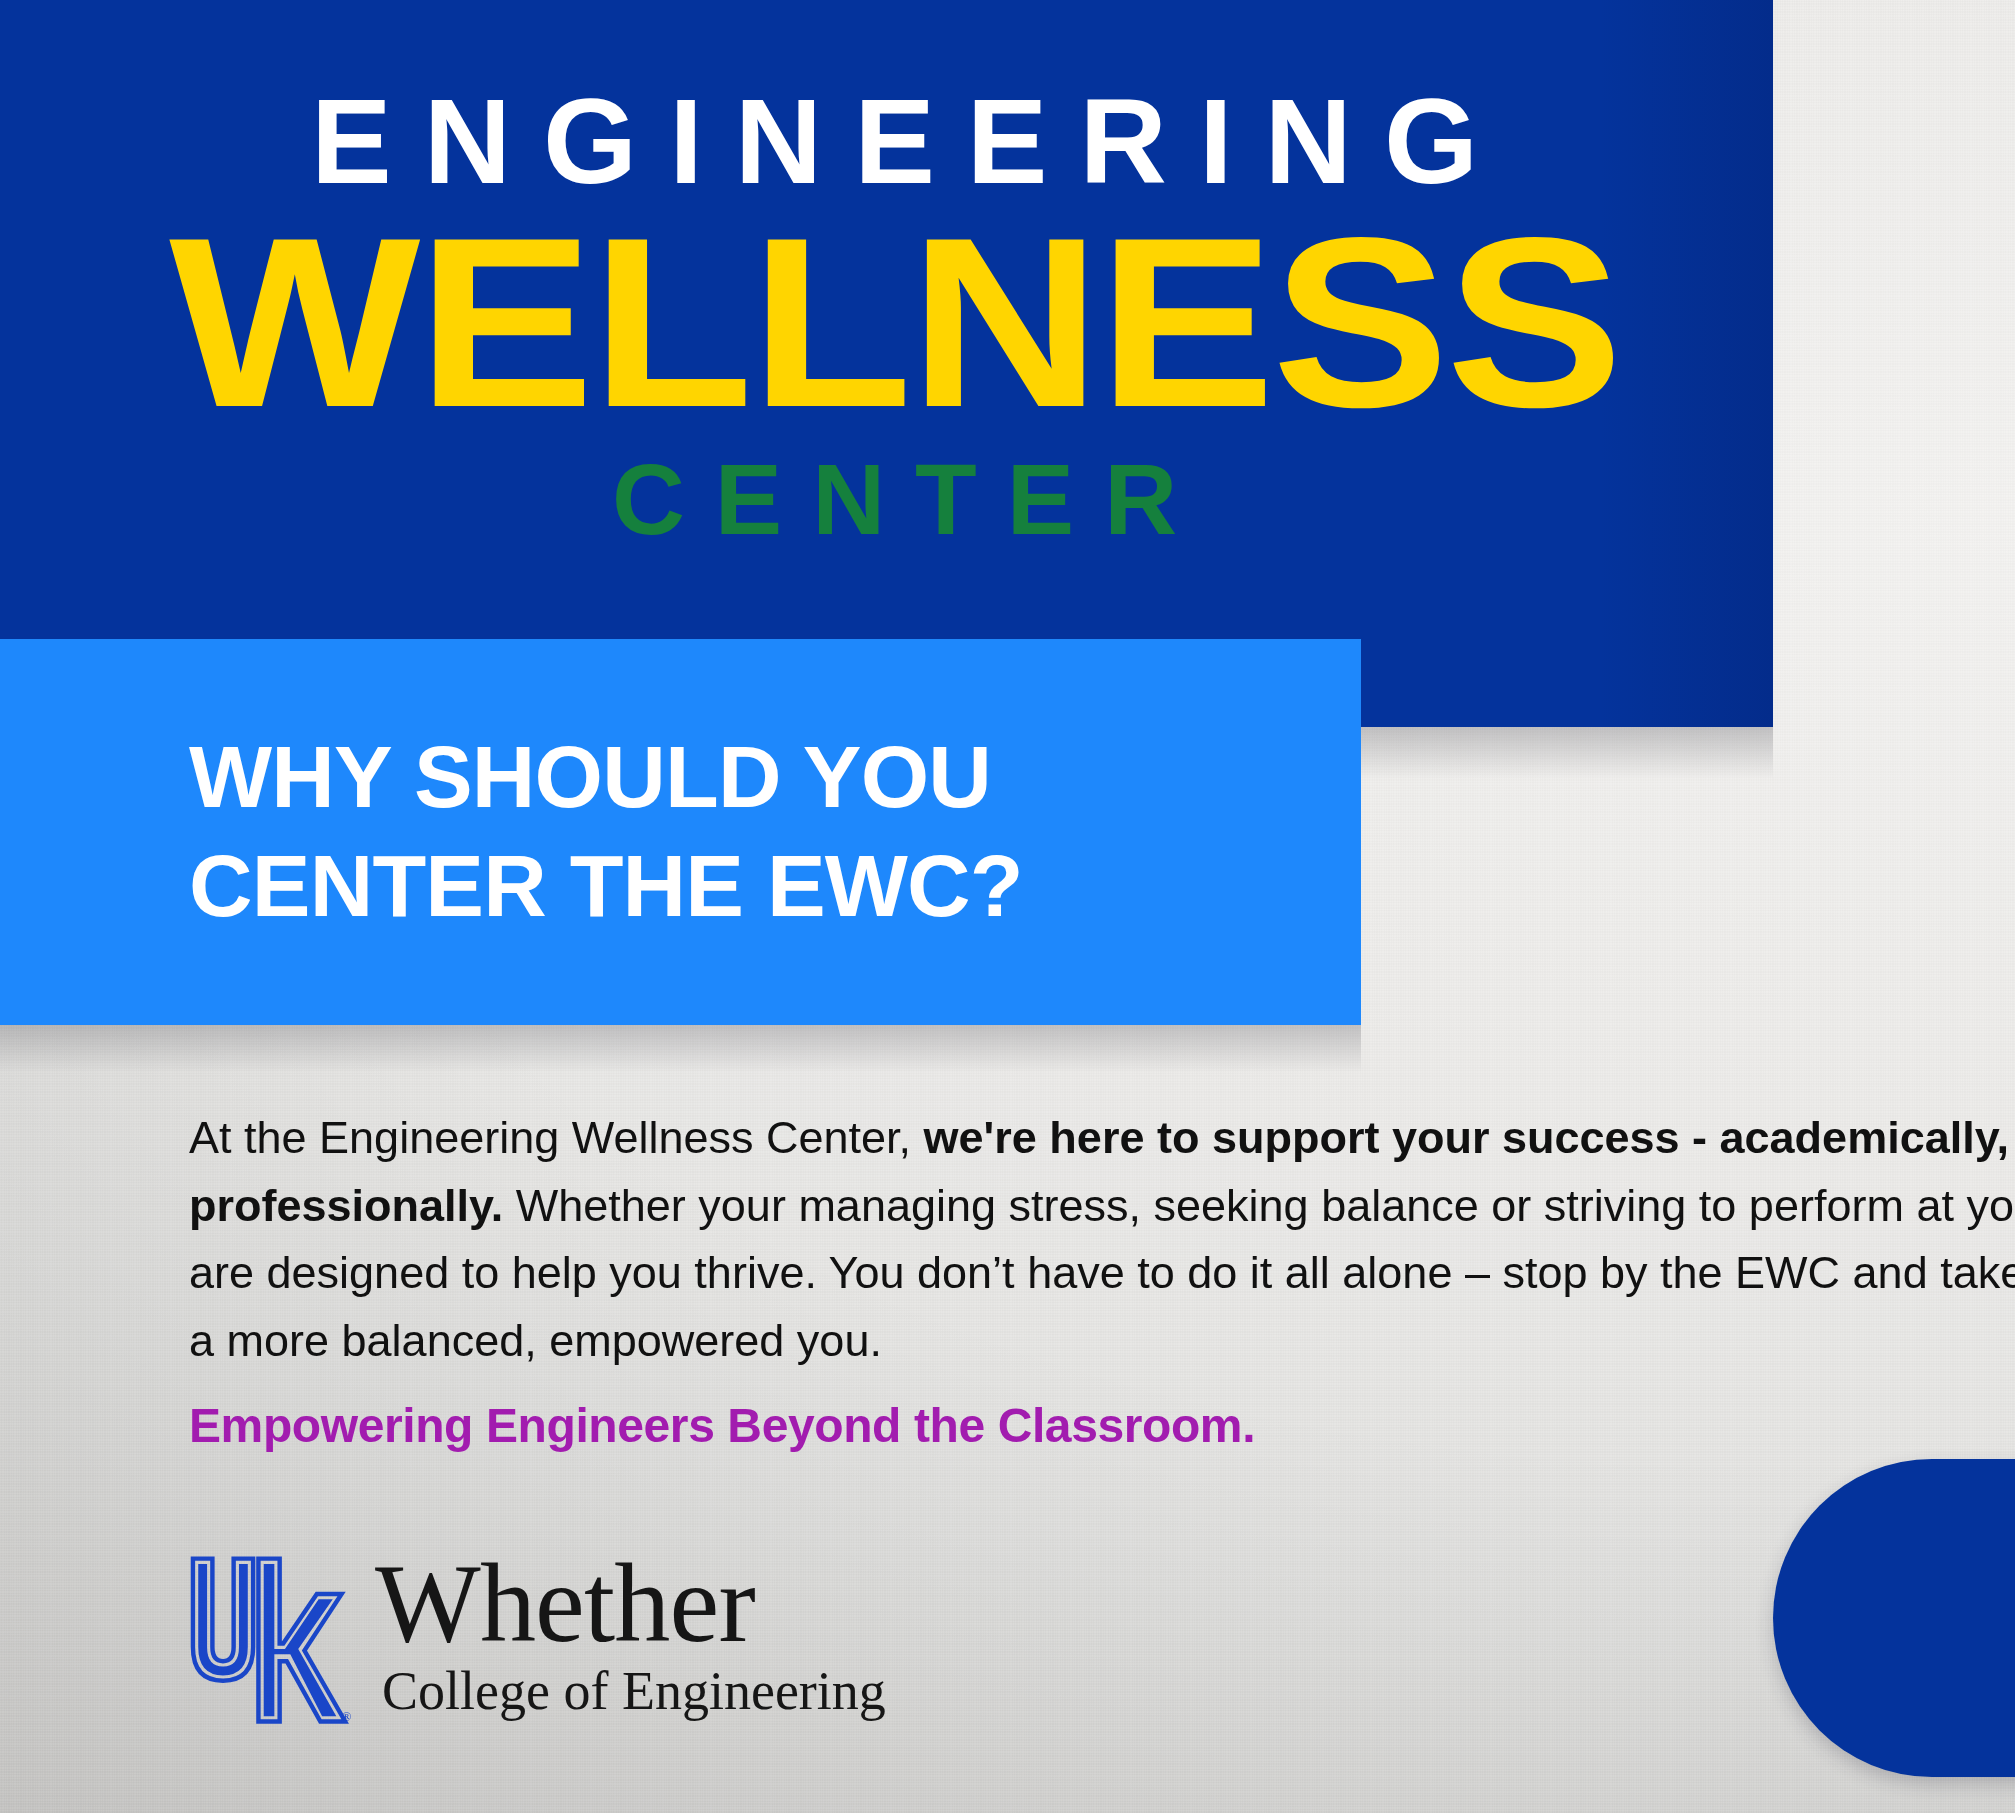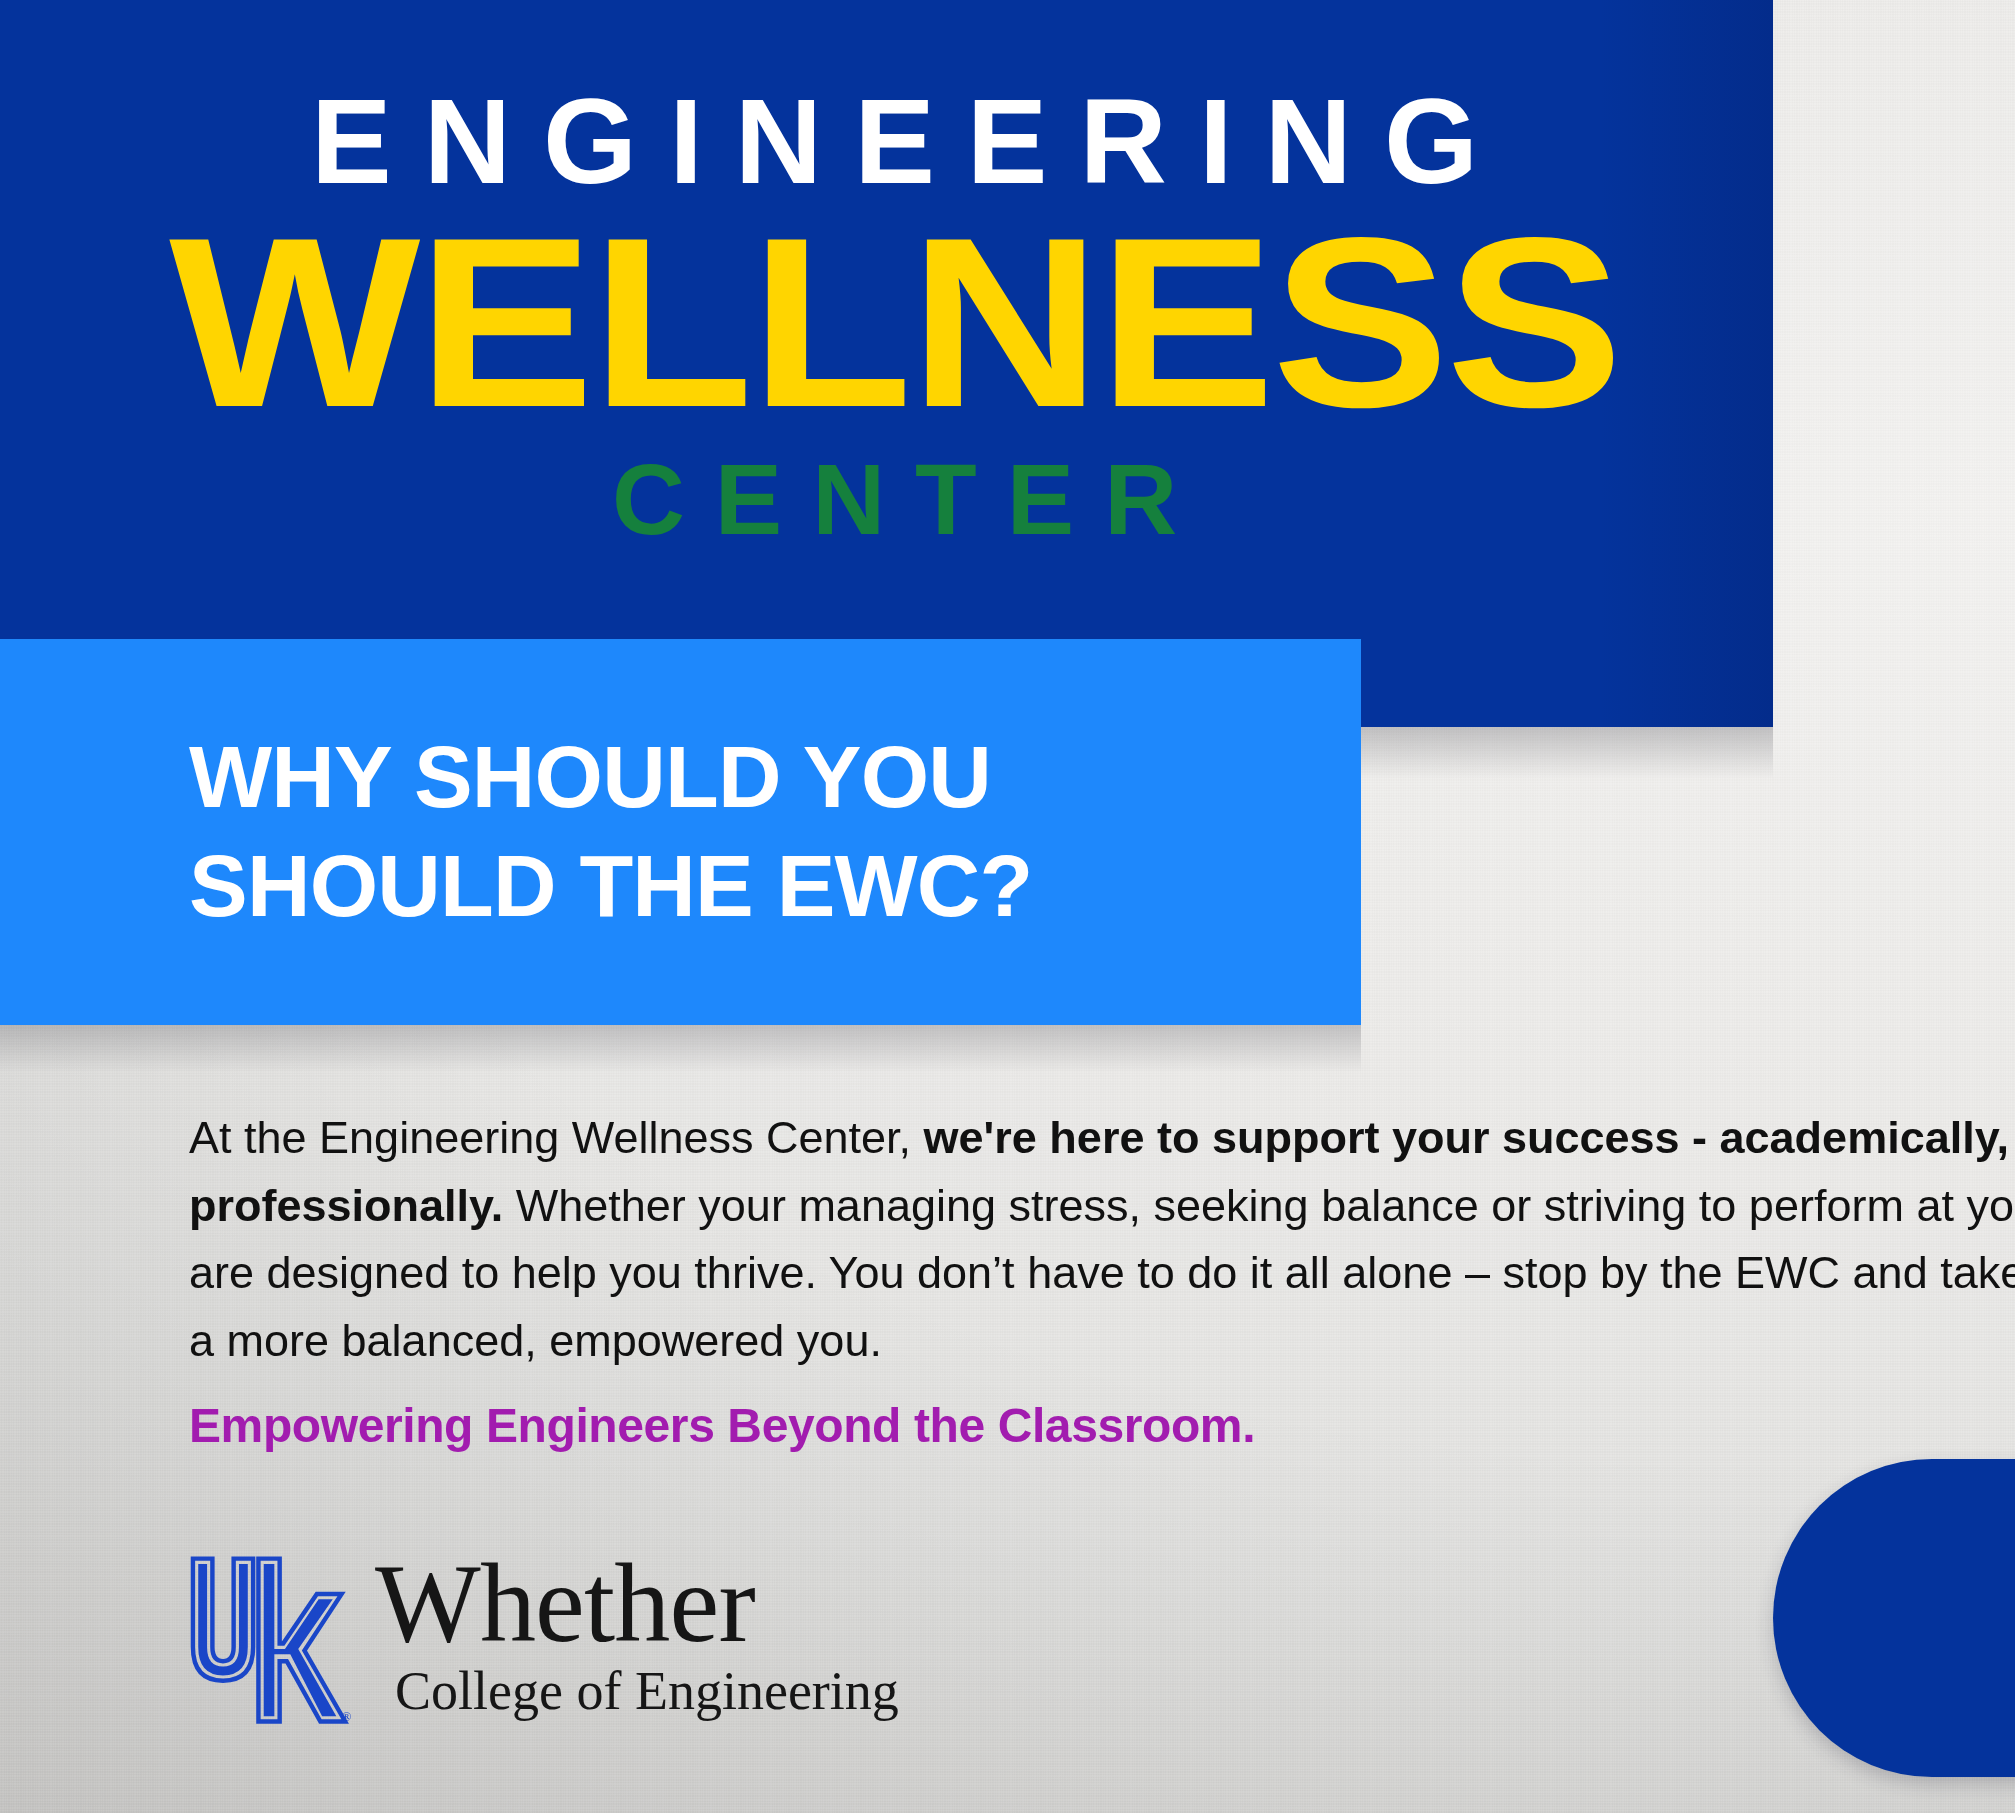--- a/index.html
+++ b/index.html
@@ -148,21 +148,21 @@
     font-size:112px;
     line-height:.92;
     font-family:"Liberation Serif", serif;
     letter-spacing:-0.8px;
   }
   #logo-college {
     color:#161616;
     font-size:54px;
     line-height:1;
     margin-top:8.9px;
-    margin-left:20px;
+    margin-left:7px;
     font-family:"Liberation Serif", serif;
   }
 
   
   #hours-pill {
     position:absolute;
     left:1773px; top:1459px;
     width:1128px; height:318px;
     background:#04339c;
     border-radius:161px 16px 16px 161px;
@@ -184,21 +184,21 @@
 <div id="title-block">
   <div id="title-engineering">ENGINEERING</div>
   <div id="title-wellness">WELLNESS</div>
   <div id="title-center">CENTER</div>
 </div>
 
 <div id="blue-banner-shadow"></div>
 <div id="blue-banner"></div>
 <div id="banner-heading">
   <span>WHY SHOULD YOU</span>
-  <span>SHOULD THE EWC?</span>
+  <span>CENTER THE EWC?</span>
 </div>
 
 <p id="body-text"><span>At the Engineering Wellness Center, </span><b>we're here to support your success - academically, personally and professionally.</b><span> Whether your managing stress, seeking balance or striving to perform at your best, our services are designed to help you thrive. You don’t have to do it all alone – stop by the EWC and take the next step toward a more balanced, empowered you.</span></p>
 
 <div id="tagline">Empowering Engineers Beyond the Classroom.</div>
 
 <div id="logo">
   <svg id="uk-mark" viewBox="0 0 200 200">
     <g fill="none" stroke="#1a46c8" stroke-width="5">
       <path d="M18 12 L18 112 Q18 150 52 150 Q86 150 86 112 L86 12 L64 12 L64 112 Q64 128 52 128 Q40 128 40 112 L40 12 Z"></path>

